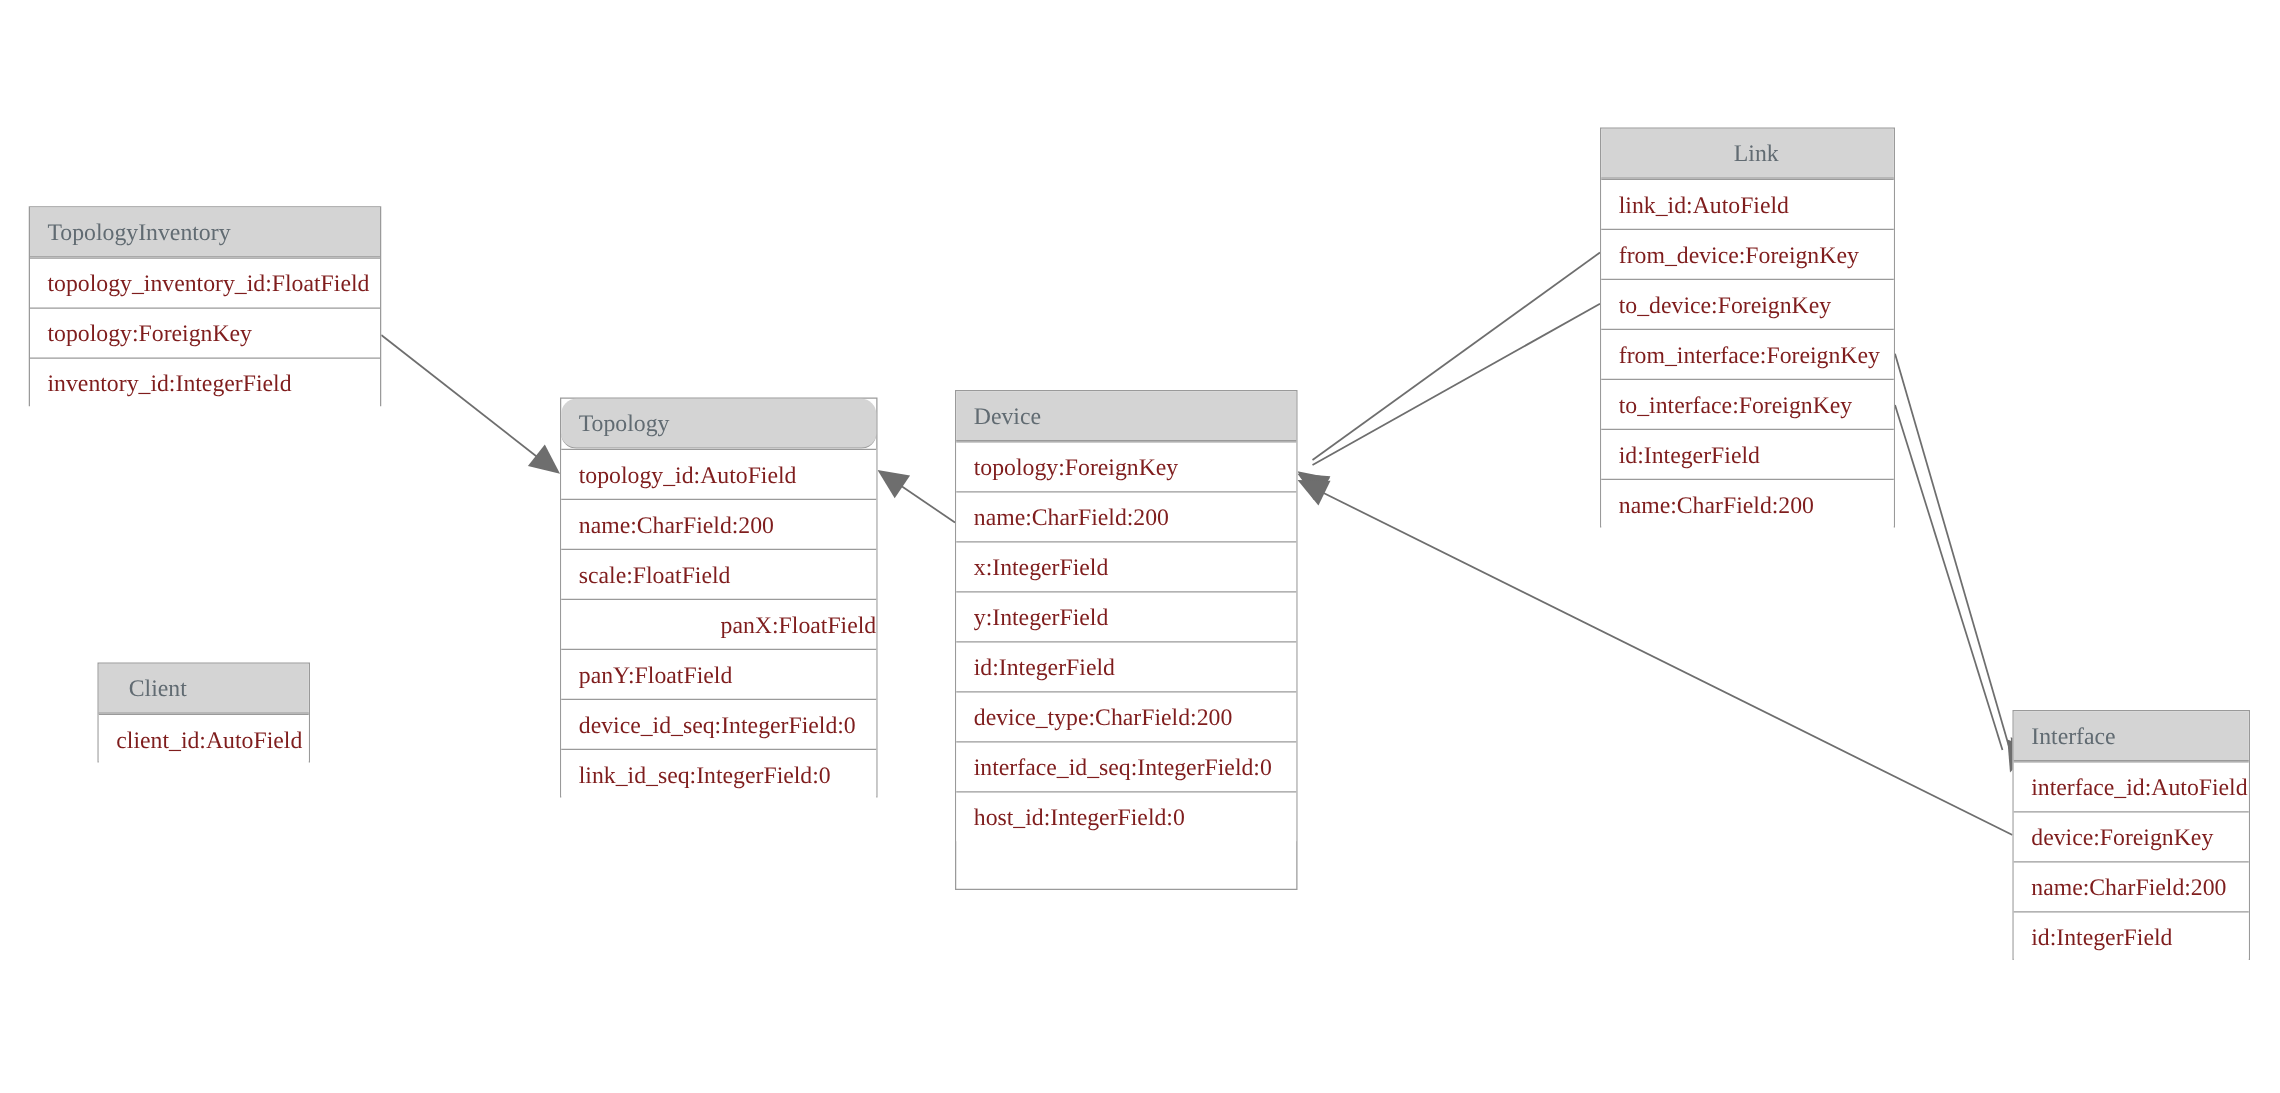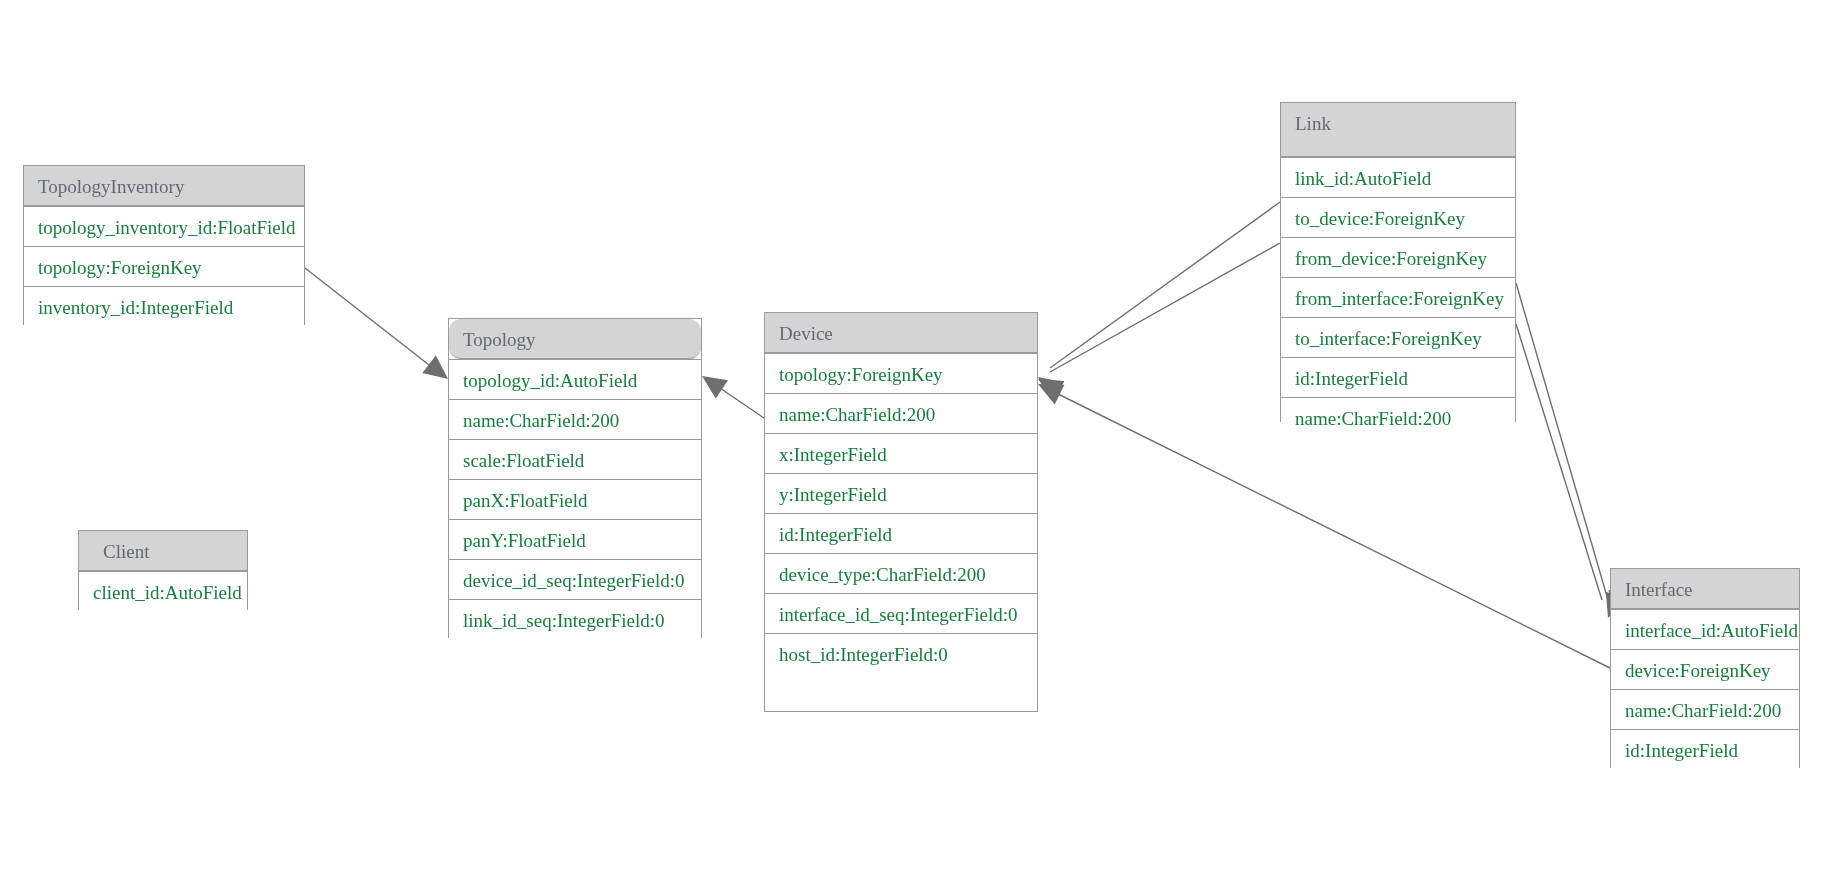--- a/index.html
+++ b/index.html
@@ -38,21 +38,21 @@
     color: #616b72;
     font-size: 19px;
     line-height: 1;
     padding: 11px 0 10px 14px;
     white-space: nowrap;
     overflow: hidden;
   }
   .entity-field {
     box-sizing: border-box;
     border-top: 1px solid #9a9a9a;
-    color: #15803d;
+    color: #7f1d1d;
     font-size: 19px;
     line-height: 1;
     padding: 11px 0 10px 14px;
     white-space: nowrap;
     overflow: hidden;
     background: #ffffff;
   }
   .entity-field:first-of-type {
     border-top: none;
   }
@@ -102,41 +102,41 @@
       </div>
       <div class="entity" style="left: 78px; top: 530px; width: 170px; height: 80px;">
         <div class="entity-header" style="height: 40px; padding-left: 24px;">Client</div>
         <div class="entity-field" style="height: 40px;">client_id:AutoField</div>
       </div>
       <div class="entity" style="left: 448px; top: 318px; width: 254px; height: 320px;">
         <div class="entity-header" style="height: 40px; border-radius: 12px;">Topology</div>
         <div class="entity-field" style="height: 40px;">topology_id:AutoField</div>
         <div class="entity-field" style="height: 40px;">name:CharField:200</div>
         <div class="entity-field" style="height: 40px;">scale:FloatField</div>
-        <div class="entity-field" style="height: 40px;">panX:FloatField</div>
+        <div class="entity-field" style="height: 40px; text-align: right;">panX:FloatField</div>
         <div class="entity-field" style="height: 40px;">panY:FloatField</div>
         <div class="entity-field" style="height: 40px;">device_id_seq:IntegerField:0</div>
         <div class="entity-field" style="height: 40px;">link_id_seq:IntegerField:0</div>
       </div>
       <div class="entity" style="left: 764px; top: 312px; width: 274px; height: 400px;">
         <div class="entity-header" style="height: 40px;">Device</div>
         <div class="entity-field" style="height: 40px;">topology:ForeignKey</div>
         <div class="entity-field" style="height: 40px;">name:CharField:200</div>
         <div class="entity-field" style="height: 40px;">x:IntegerField</div>
         <div class="entity-field" style="height: 40px;">y:IntegerField</div>
         <div class="entity-field" style="height: 40px;">id:IntegerField</div>
         <div class="entity-field" style="height: 40px;">device_type:CharField:200</div>
         <div class="entity-field" style="height: 40px;">interface_id_seq:IntegerField:0</div>
         <div class="entity-field" style="height: 40px;">host_id:IntegerField:0</div>
       </div>
       <div class="entity" style="left: 1280px; top: 102px; width: 236px; height: 320px;">
-        <div class="entity-header" style="height: 54px;">Link</div>
+        <div class="entity-header" style="height: 40px; text-align: center;">Link</div>
         <div class="entity-field" style="height: 40px;">link_id:AutoField</div>
+        <div class="entity-field" style="height: 40px;">from_device:ForeignKey</div>
         <div class="entity-field" style="height: 40px;">to_device:ForeignKey</div>
-        <div class="entity-field" style="height: 40px;">from_device:ForeignKey</div>
         <div class="entity-field" style="height: 40px;">from_interface:ForeignKey</div>
         <div class="entity-field" style="height: 40px;">to_interface:ForeignKey</div>
         <div class="entity-field" style="height: 40px;">id:IntegerField</div>
         <div class="entity-field" style="height: 40px;">name:CharField:200</div>
       </div>
       <div class="entity" style="left: 1610px; top: 568px; width: 190px; height: 200px;">
         <div class="entity-header" style="height: 40px;">Interface</div>
         <div class="entity-field" style="height: 40px;">interface_id:AutoField</div>
         <div class="entity-field" style="height: 40px;">device:ForeignKey</div>
         <div class="entity-field" style="height: 40px;">name:CharField:200</div>

